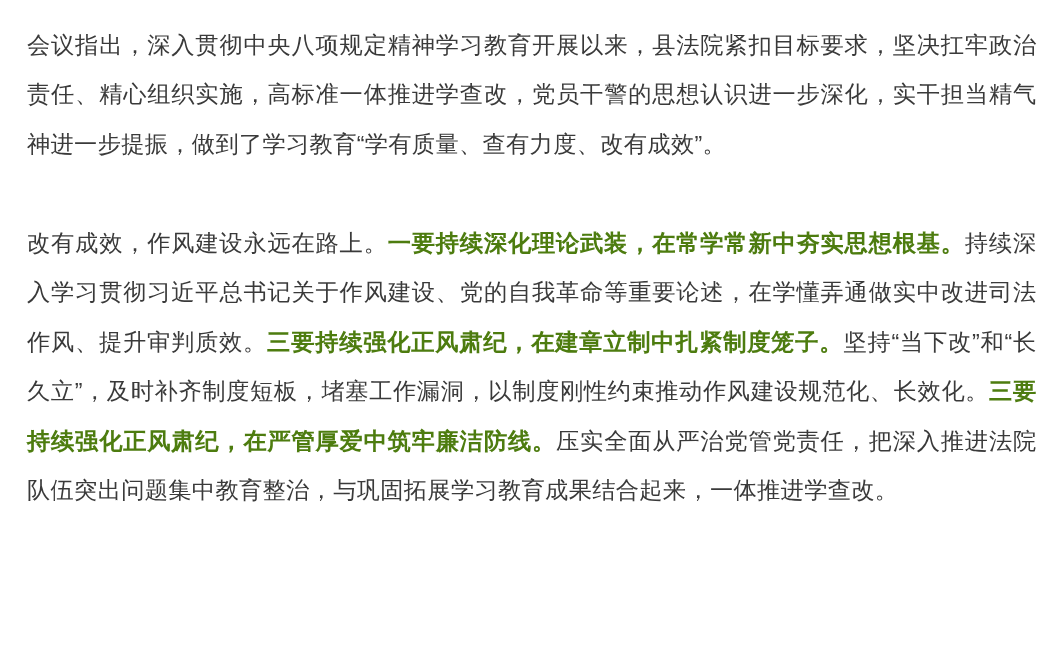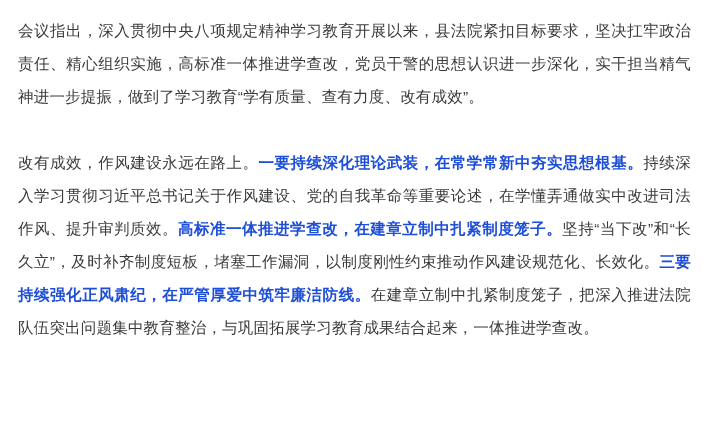--- a/index.html
+++ b/index.html
@@ -26,27 +26,27 @@
     color: #3a3a3a;
     text-align: justify;
     text-justify: inter-ideograph;
     letter-spacing: 0.2px;
     margin: 0;
   }
   .para + .para {
     margin-top: 33px;
   }
   .hl {
-    color: #1d4ed8;
+    color: #4d7c0f;
     font-weight: bold;
   }
 </style>
 </head>
 <body>
 
 <div class="page">
   <p class="para">
     <span>会议指出，深入贯彻中央八项规定精神学习教育开展以来，县法院紧扣目标要求，坚决扛牢政治责任、精心组织实施，高标准一体推进学查改，党员干警的思想认识进一步深化，实干担当精气神进一步提振，做到了学习教育“学有质量、查有力度、改有成效”。</span>
   </p>
   <p class="para">
-    <span>改有成效，作风建设永远在路上。</span><span class="hl">一要持续深化理论武装，在常学常新中夯实思想根基。</span><span>持续深入学习贯彻习近平总书记关于作风建设、党的自我革命等重要论述，在学懂弄通做实中改进司法作风、提升审判质效。</span><span class="hl">高标准一体推进学查改，在建章立制中扎紧制度笼子。</span><span>坚持“当下改”和“长久立”，及时补齐制度短板，堵塞工作漏洞，以制度刚性约束推动作风建设规范化、长效化。</span><span class="hl">三要持续强化正风肃纪，在严管厚爱中筑牢廉洁防线。</span><span>在建章立制中扎紧制度笼子，把深入推进法院队伍突出问题集中教育整治，与巩固拓展学习教育成果结合起来，一体推进学查改。</span>
+    <span>改有成效，作风建设永远在路上。</span><span class="hl">一要持续深化理论武装，在常学常新中夯实思想根基。</span><span>持续深入学习贯彻习近平总书记关于作风建设、党的自我革命等重要论述，在学懂弄通做实中改进司法作风、提升审判质效。</span><span class="hl">三要持续强化正风肃纪，在建章立制中扎紧制度笼子。</span><span>坚持“当下改”和“长久立”，及时补齐制度短板，堵塞工作漏洞，以制度刚性约束推动作风建设规范化、长效化。</span><span class="hl">三要持续强化正风肃纪，在严管厚爱中筑牢廉洁防线。</span><span>压实全面从严治党管党责任，把深入推进法院队伍突出问题集中教育整治，与巩固拓展学习教育成果结合起来，一体推进学查改。</span>
   </p>
 </div>
 
 </body></html>

